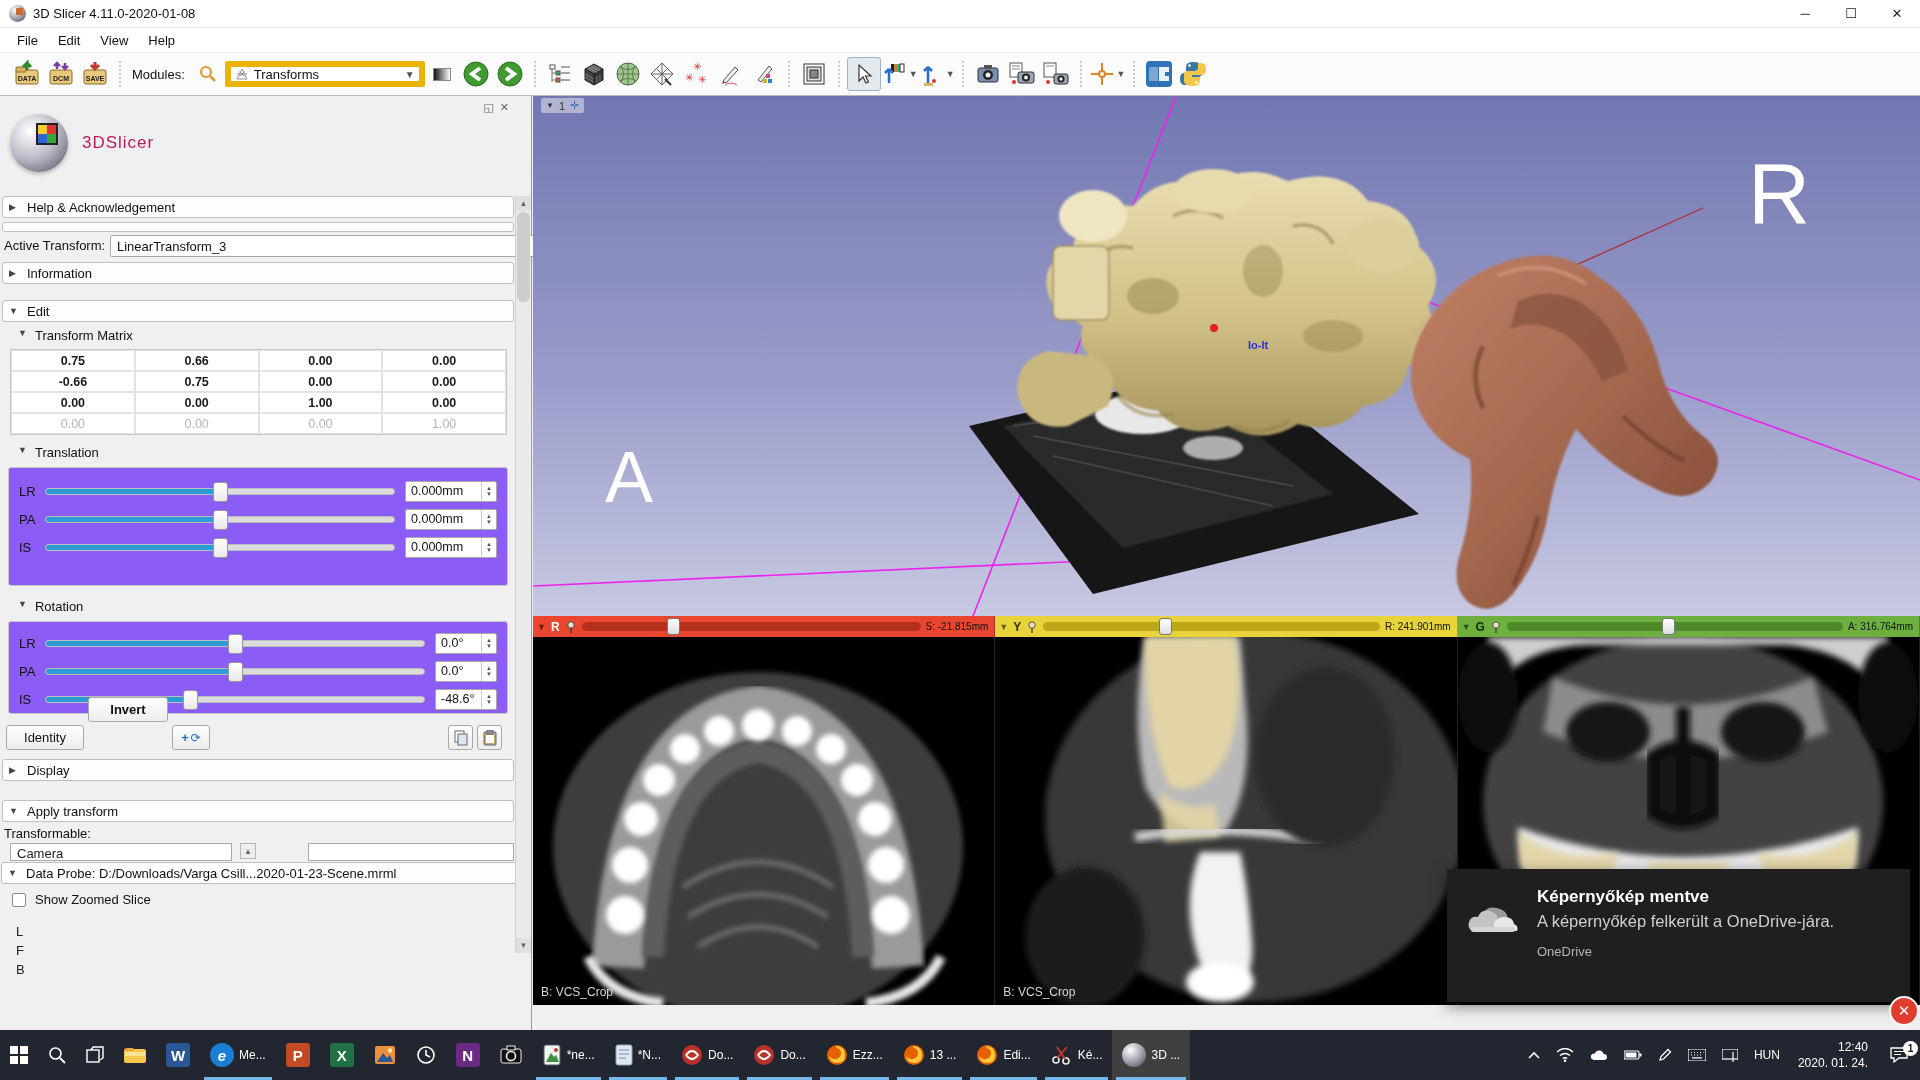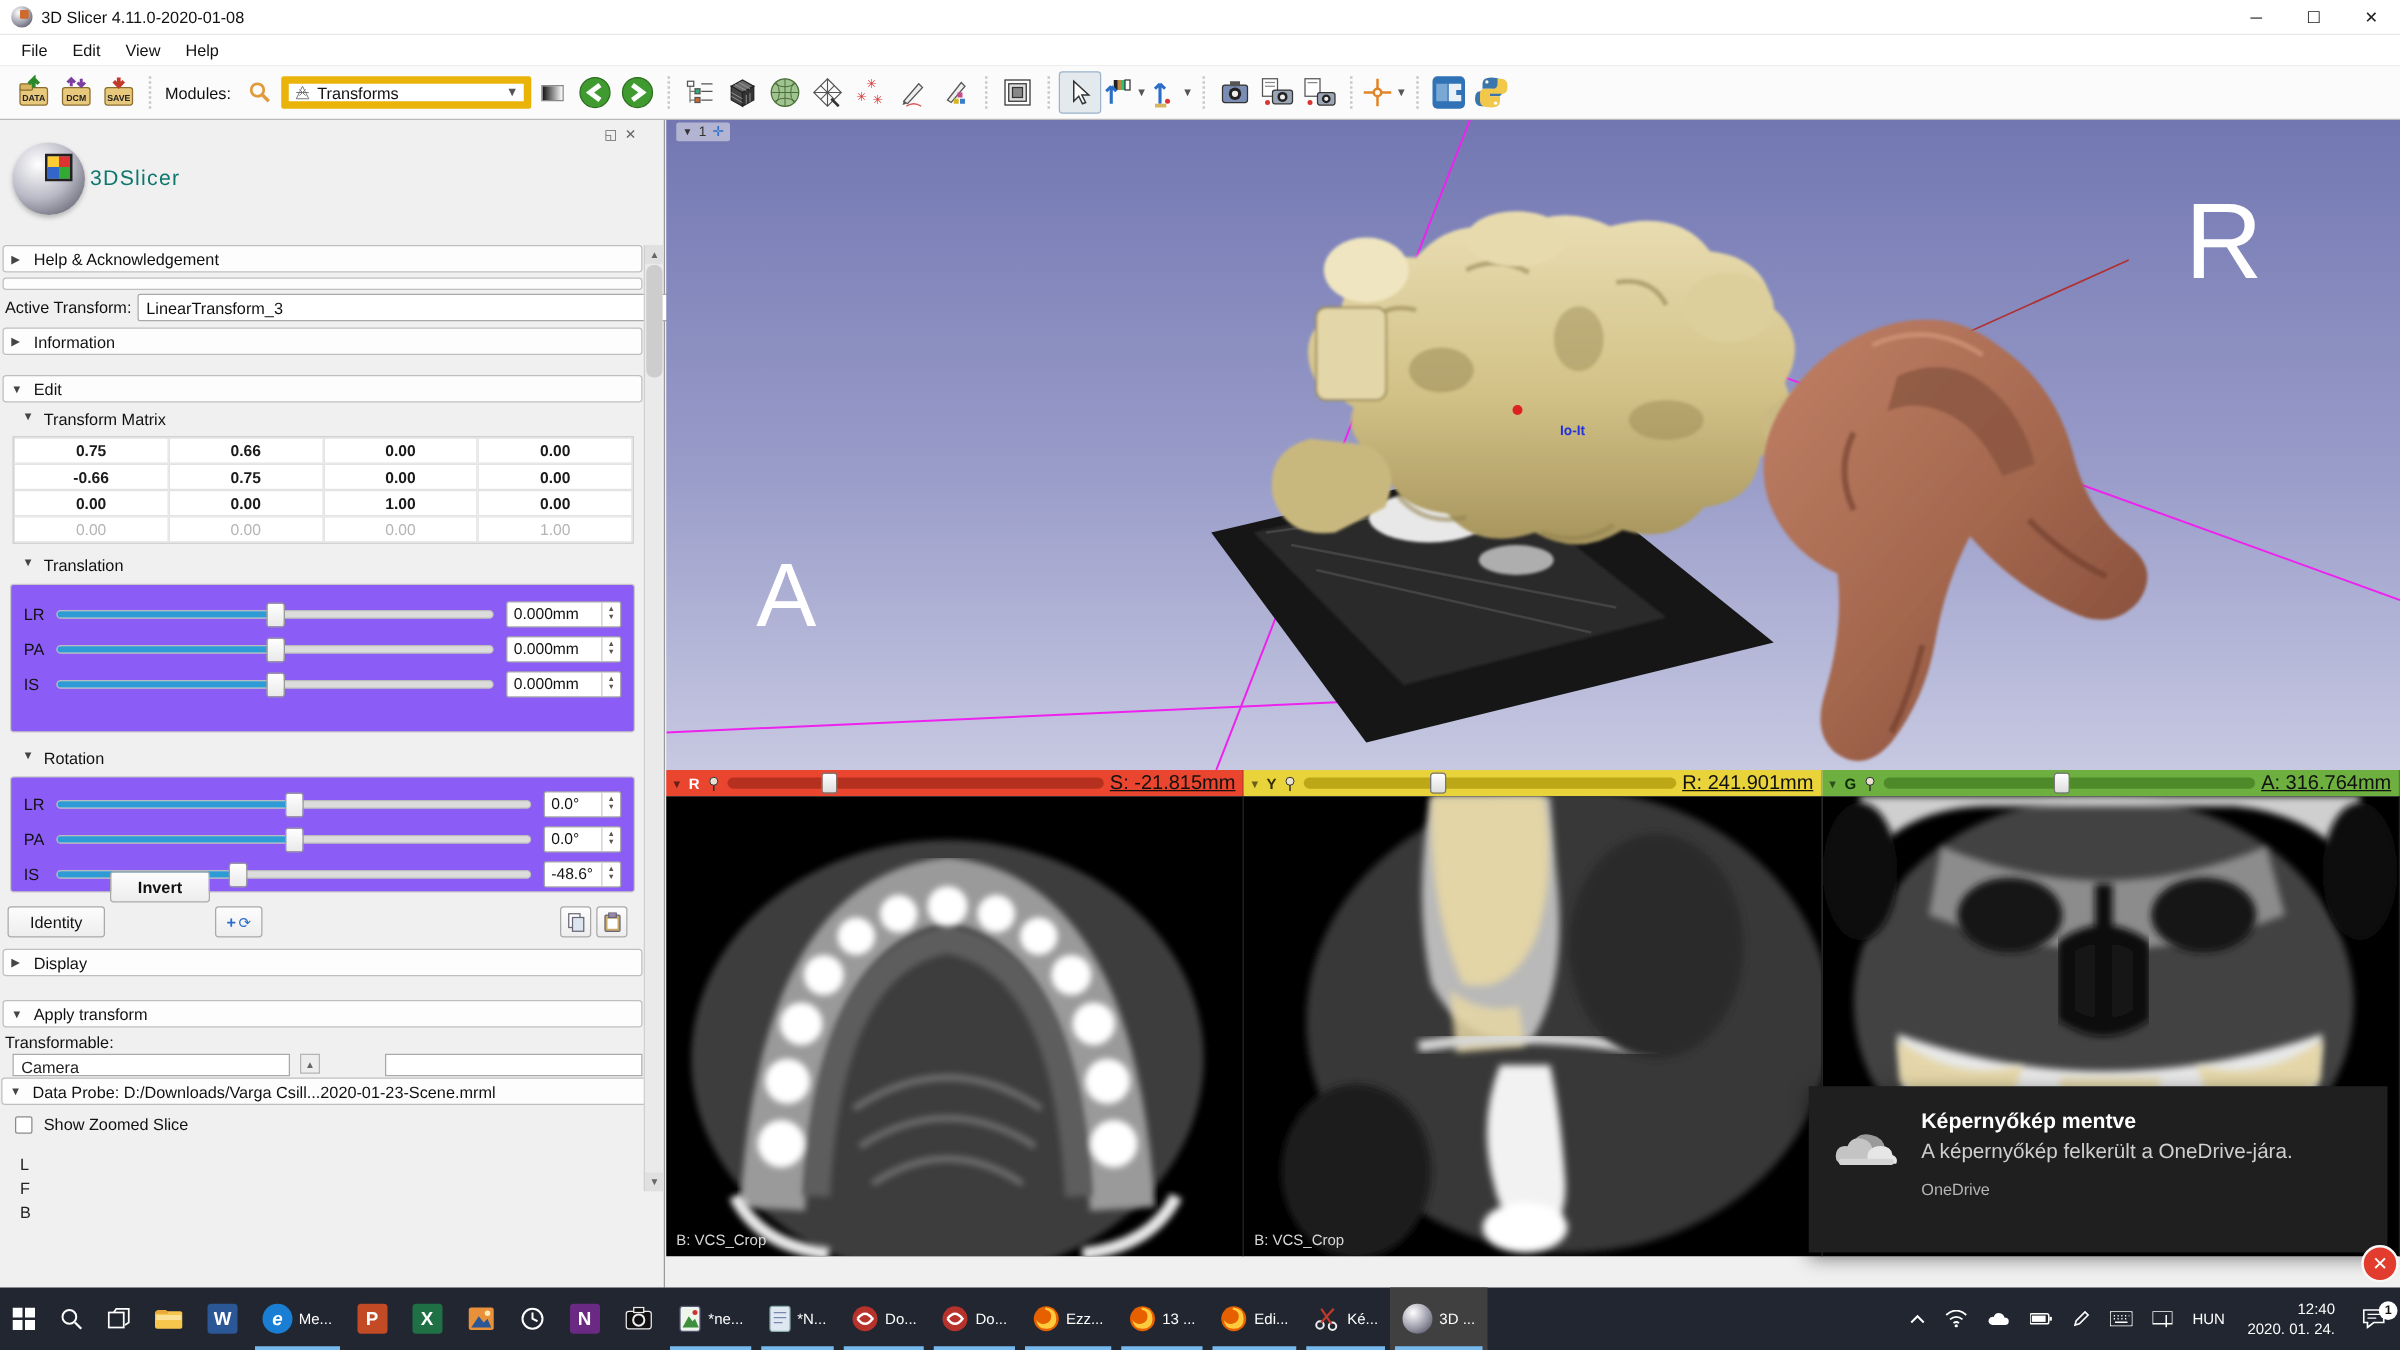--- a/index.html
+++ b/index.html
@@ -24,21 +24,21 @@
   .tb-combo .caret{margin-left:auto;color:#555;font-size:10px;}
   .caret-mini{font-size:9px;color:#555;margin-left:2px;}
   .grad-box{width:18px;height:13px;background:linear-gradient(90deg,#111,#fff);border:1px solid #888;}
 
   
   #panel{position:absolute;left:0;top:96px;width:532px;height:934px;background:#f0f0f0;border-right:1px solid #9a9a9a;}
   .panel-topicons{position:absolute;right:22px;top:5px;display:flex;gap:6px;color:#666;font-size:11px;}
   #slicer-logo{position:absolute;left:10px;top:18px;display:flex;align-items:center;}
   .logo-sphere{width:58px;height:58px;border-radius:50%;background:radial-gradient(circle at 35% 30%,#ffffff,#b9b9c6 50%,#4a4a58);position:relative;box-shadow:0 2px 4px rgba(0,0,0,.25);}
   .logo-sphere:after{content:"";position:absolute;left:26px;top:9px;width:18px;height:18px;background:conic-gradient(#d33 0 25%,#3a3 0 50%,#36c 0 75%,#fc3 0);border:2px solid #222;}
-  .logo-text{font-size:17px;color:#0f766e;letter-spacing:1px;margin-left:4px;}
+  .logo-text{font-size:17px;color:#be185d;letter-spacing:1px;margin-left:14px;}
   .sec-bar{position:absolute;left:2px;width:512px;height:22px;background:#fdfdfd;border:1px solid #bfbfbf;border-radius:3px;display:flex;align-items:center;font-size:13px;color:#111;padding-left:6px;gap:8px;}
   .sec-bar .arrow{font-size:9px;color:#444;width:10px;}
   .row-label{position:absolute;font-size:13px;color:#111;}
   .combo{position:absolute;height:22px;background:#fff;border:1px solid #a9a9a9;border-radius:2px;font-size:13px;color:#111;display:flex;align-items:center;padding:0 6px;}
   .combo .caret{margin-left:auto;font-size:10px;color:#555;}
   #matrix{position:absolute;left:10px;top:253px;width:497px;border:1px solid #c4c4c4;background:#fff;display:grid;grid-template-columns:repeat(4,1fr);grid-auto-rows:21px;}
   #matrix span{border:1px solid #e3e3e3;display:flex;align-items:center;justify-content:center;font-size:12.5px;font-weight:700;color:#1a1a1a;}
   #matrix span.ghost{color:#b4b4b4;font-weight:400;}
   .groupbox{position:absolute;left:8px;width:500px;border:1px solid #c6c6c6;border-radius:3px;background:#8b5cf6;}
   .slider-row{position:absolute;left:10px;right:10px;height:22px;display:flex;align-items:center;}
@@ -62,21 +62,21 @@
   #label-a{left:72px;top:340px;font-size:72px;}
   #label-r{left:1215px;top:48px;font-size:86px;font-weight:300;}
   .fid-label{position:absolute;left:715px;top:243px;color:#2233dd;font-size:11px;font-weight:700;}
 
   .slicebars{position:absolute;left:533px;top:616px;width:1387px;height:21px;display:flex;}
   .slicebar{flex:1;display:flex;align-items:center;gap:5px;padding:0 6px 0 4px;border-right:1px solid rgba(0,0,0,.25);}
   .slicebar .sb-chev{font-size:9px;color:rgba(0,0,0,.55);}
   .slicebar .sb-letter{font-size:12px;font-weight:700;}
   .slicebar .sb-track{flex:1;height:9px;border-radius:5px;position:relative;}
   .slicebar .sb-handle{position:absolute;top:-4px;width:13px;height:17px;background:linear-gradient(#fff,#ddd);border:1px solid #777;border-radius:3px;margin-left:-6px;}
-  .slicebar .sb-value{font-size:16px;color:#111;white-space:nowrap;text-decoration:underline;}
+  .slicebar .sb-value{font-size:10px;color:#111;white-space:nowrap;}
   .pin{width:12px;height:12px;}
 
   .sliceviews{position:absolute;left:533px;top:637px;width:1387px;height:368px;display:flex;}
   .sliceview{flex:1;position:relative;background:#000;border-right:1px solid #222;overflow:hidden;}
   .slice-label{position:absolute;left:8px;bottom:6px;font-size:12px;color:#d7d7d7;}
 
   
   #toast{position:absolute;left:1447px;top:869px;width:463px;height:133px;background:#1f1f1f;box-shadow:0 4px 14px rgba(0,0,0,.5);display:flex;padding:18px 16px 0 20px;gap:18px;}
   #toast .t-title{font-size:17px;font-weight:700;color:#fff;margin-bottom:4px;}
   #toast .t-body{font-size:16.5px;color:#cfcfcf;line-height:1.3;width:330px;}

